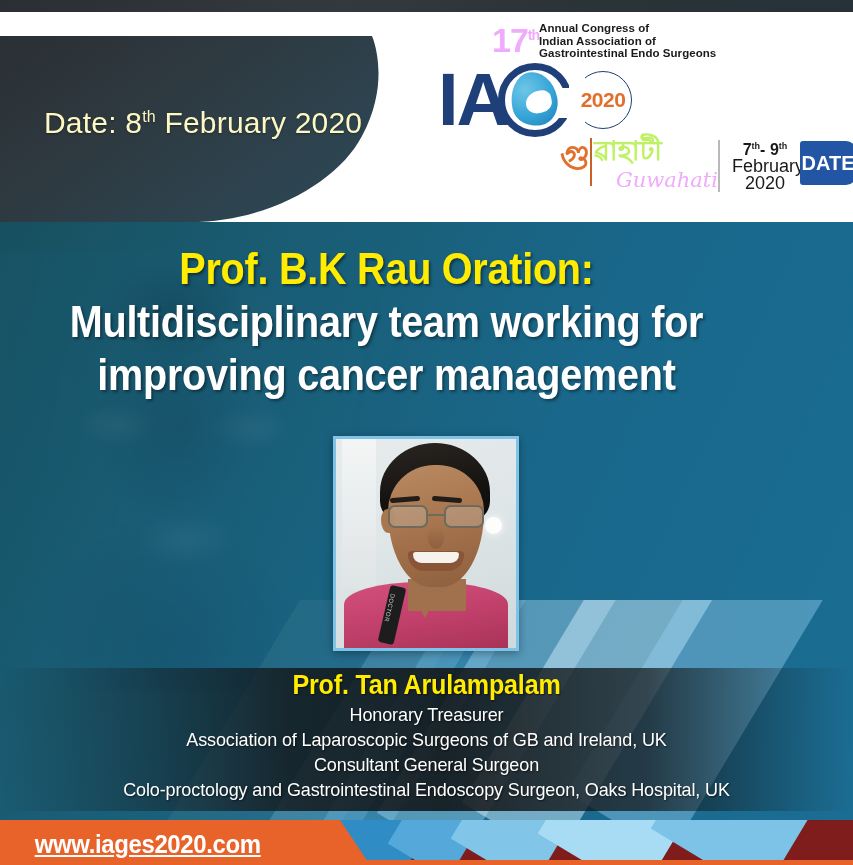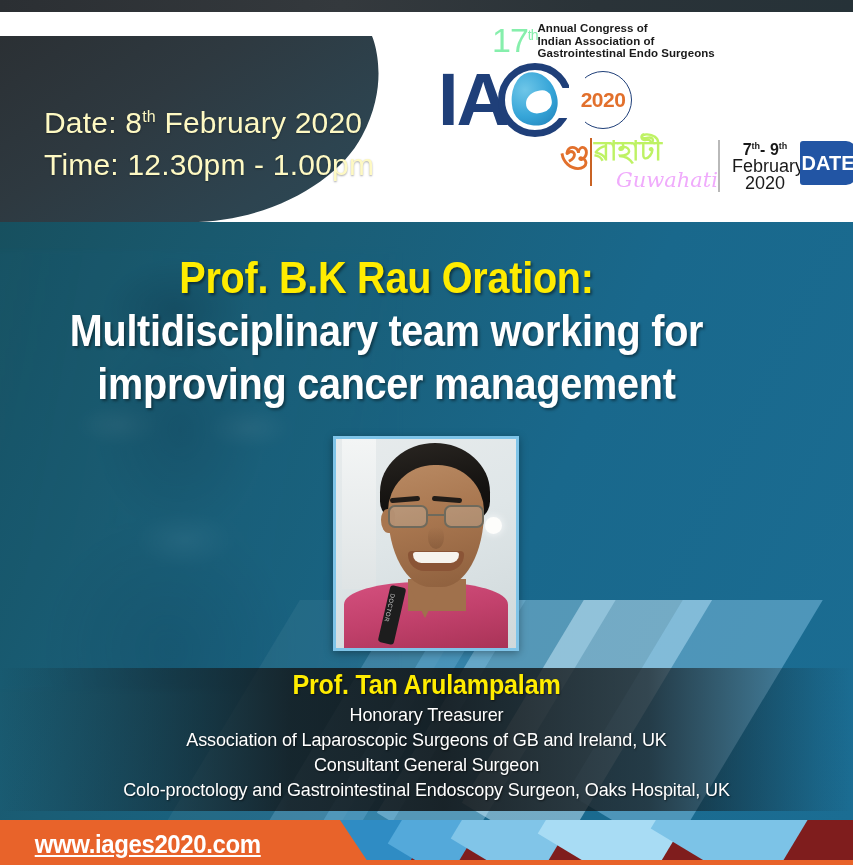--- a/index.html
+++ b/index.html
@@ -50,21 +50,21 @@
 
   
   .logo-area{
     position:absolute; left:430px; top:12px; width:423px; height:210px; z-index:14;
   }
   .congress-line{
     position:absolute; left:62px; top:8px;
     display:flex; align-items:flex-start;
   }
   .num17{
-    font-size:34px; font-weight:normal; color:#86efac; line-height:30px;
+    font-size:34px; font-weight:bold; color:#f0abfc; line-height:30px;
     letter-spacing:-1px;
   }
   .num17 sup{font-size:14px;}
   .congress-text{
     margin-left:0; margin-top:2px;
     font-size:11.5px; font-weight:bold; color:#1a1a1a; line-height:12.6px;
     letter-spacing:.05px;
   }
 
   
@@ -216,21 +216,21 @@
         rgba(20,24,26,.38) 16%,
         rgba(18,21,23,.80) 34%,
         rgba(16,19,21,.88) 52%,
         rgba(18,21,23,.70) 76%,
         rgba(20,24,26,.10) 96%,
         rgba(20,24,26,0) 100%);
   }
 
   
   .title-wrap{
-    position:absolute; left:0; top:252px; width:773px;
+    position:absolute; left:0; top:243px; width:773px;
     z-index:8; text-align:center;
   }
   .t-oration{
     font-family:"Liberation Sans", sans-serif;
     font-size:45px; font-weight:bold; color:#ffec00;
     line-height:52px; letter-spacing:-.3px;
     transform:scaleX(.88);
     text-shadow:2px 2px 3px rgba(0,0,0,.45);
   }
   .t-main{
@@ -395,24 +395,20 @@
   <div class="top-strip"></div>
 
   <div class="header-band"></div>
 
   <div class="dark-panel"></div>
   <div class="datetime">
     <div>
       <span>Date:</span>
       <span>8</span><sup>th</sup>
       <span>February 2020</span>
-    </div>
-    <div>
-      <span>Time:</span>
-      <span>12.30pm - 1.00pm</span>
     </div>
   </div>
 
   <div class="logo-area">
 
     <div class="congress-line">
       <div class="num17"><span>17</span><sup>th</sup></div>
       <div class="congress-text">
         <div>Annual Congress of</div>
         <div>Indian Association of</div>

